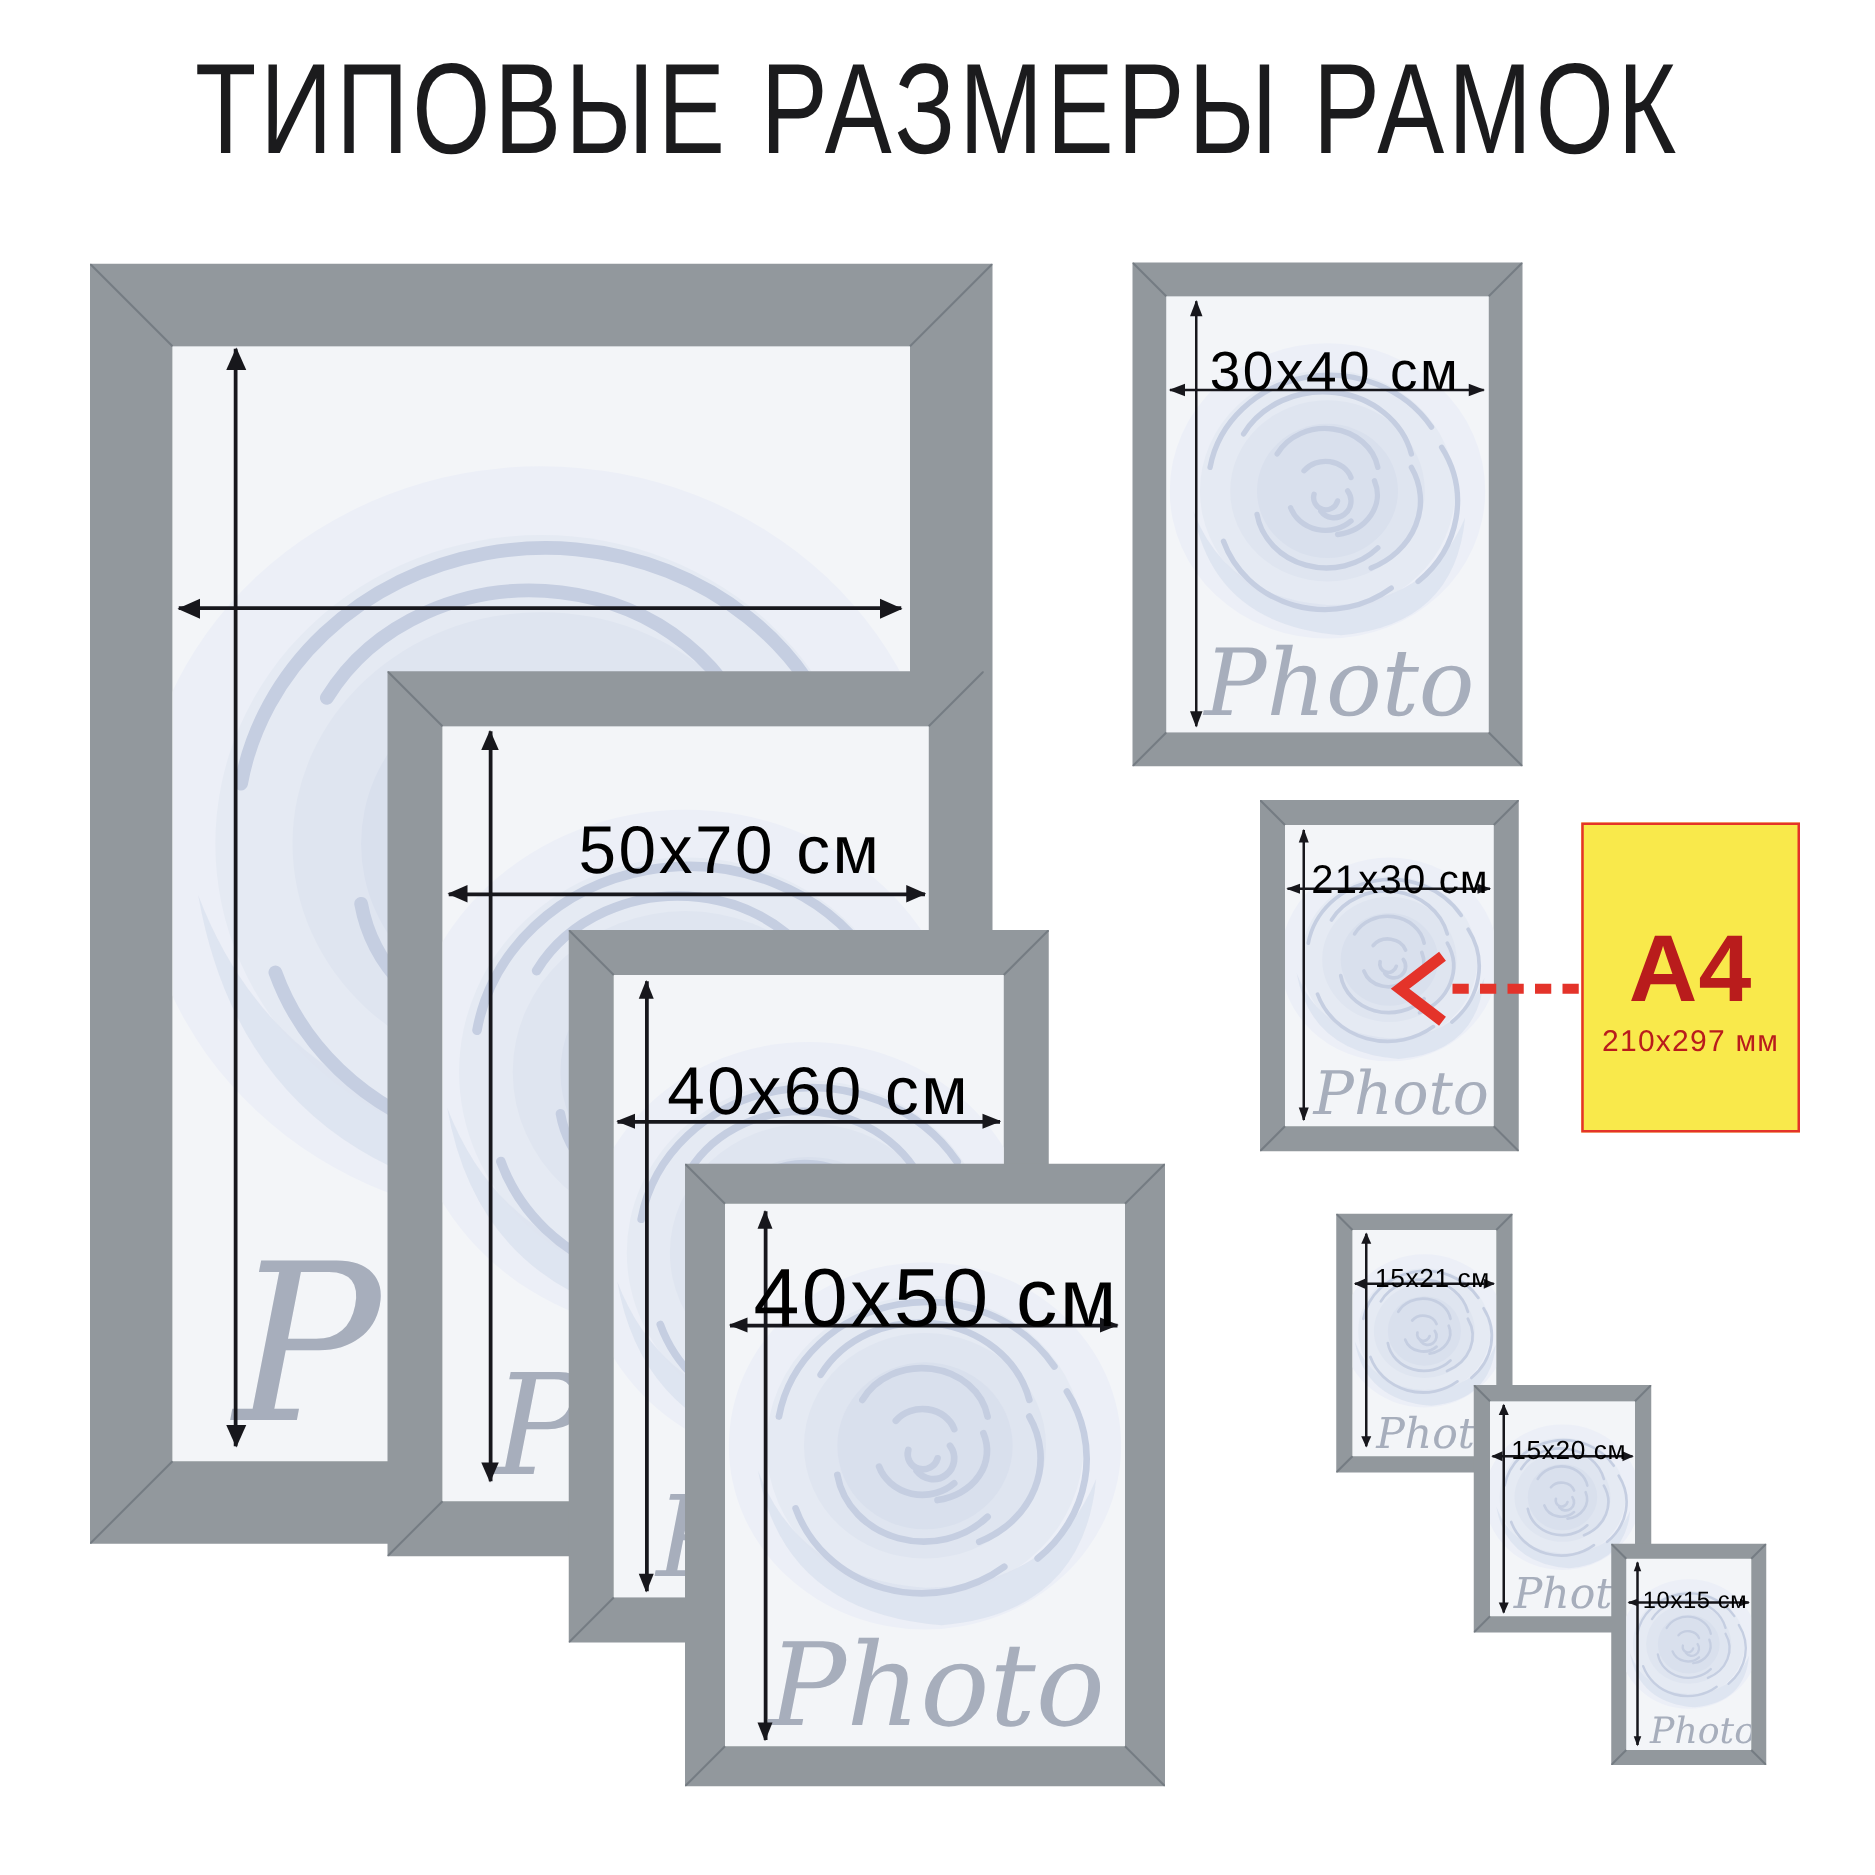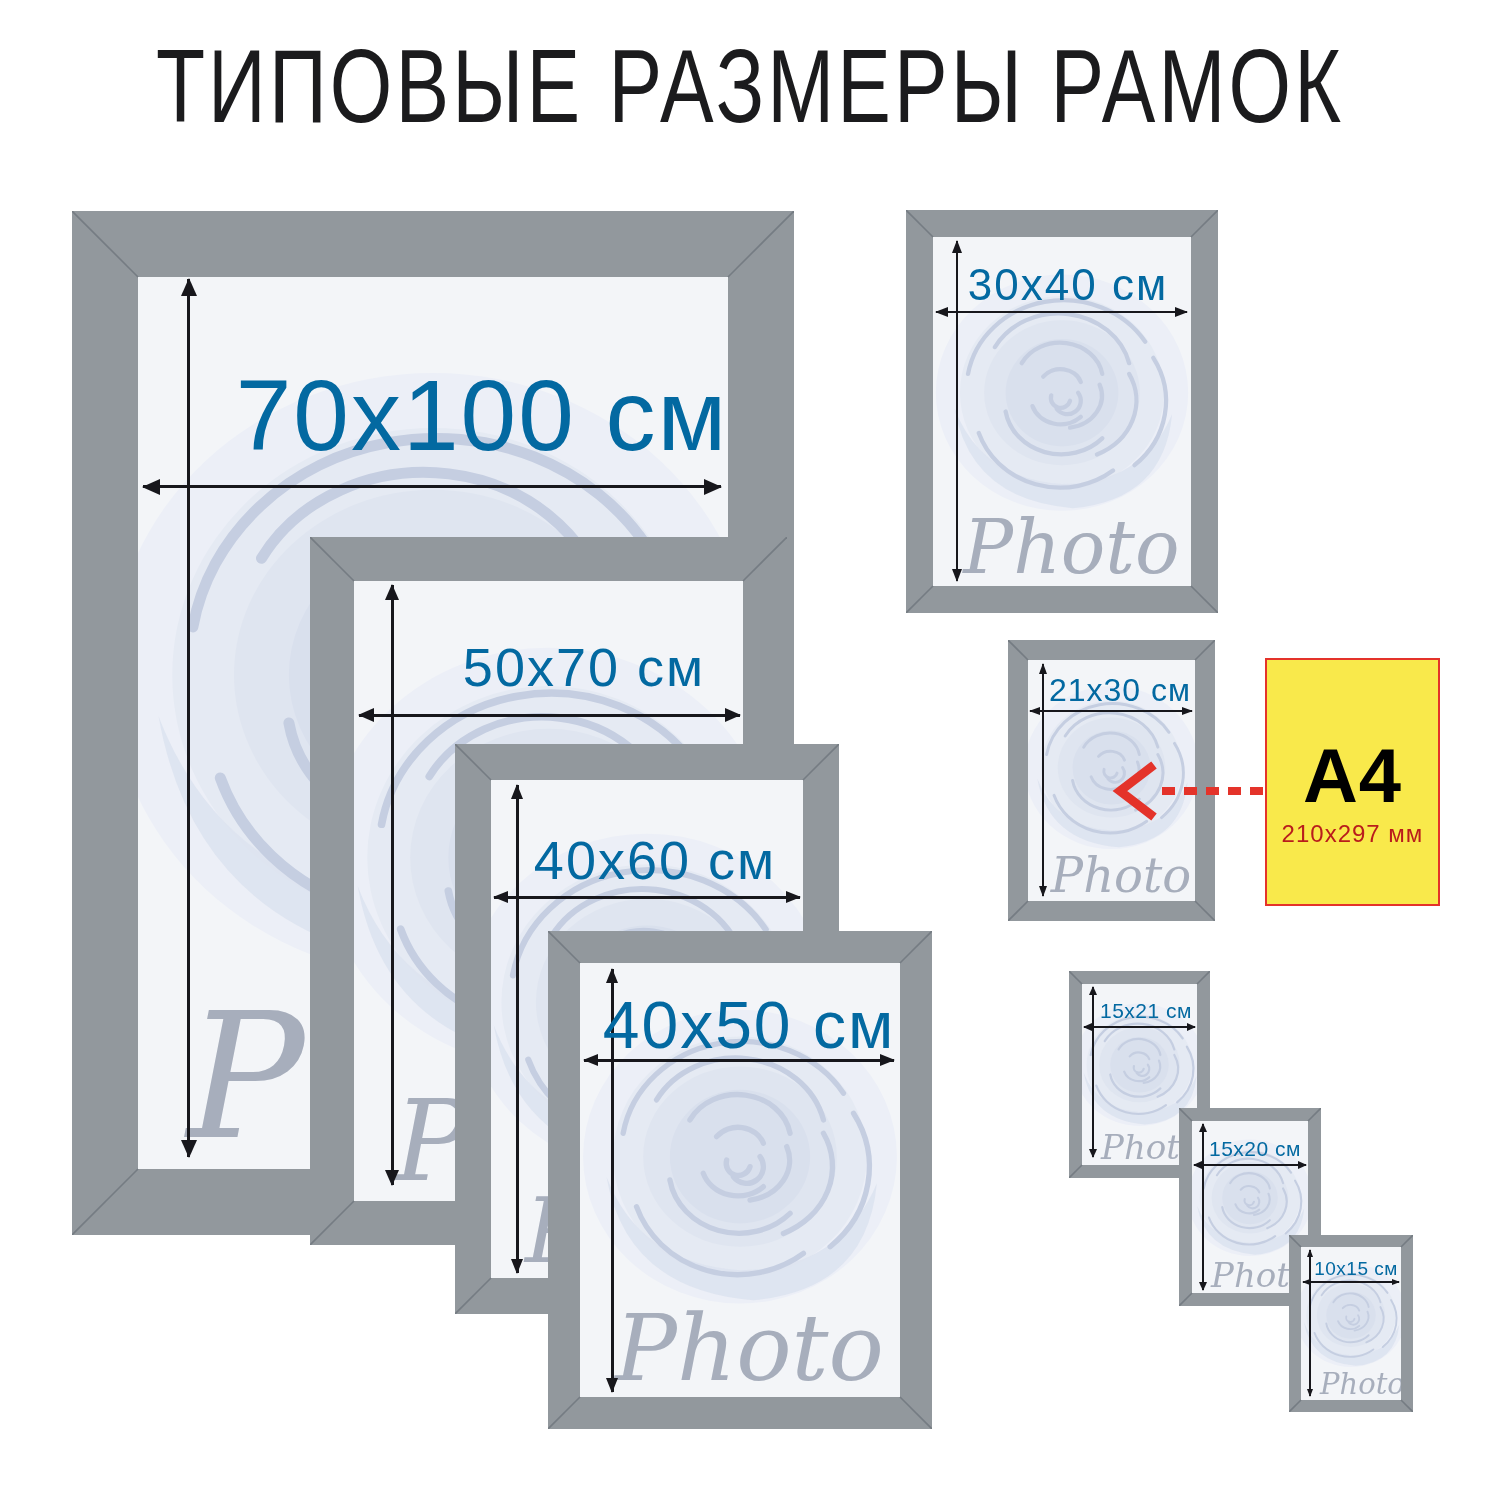--- a/index.html
+++ b/index.html
@@ -47,30 +47,30 @@
     border-top:var(--hw) solid transparent;border-bottom:var(--hw) solid transparent;
     border-right:var(--hl) solid var(--ac);
   }
   .ah:after{
     top:50%;transform:translateY(-50%);right:-1px;
     border-top:var(--hw) solid transparent;border-bottom:var(--hw) solid transparent;
     border-left:var(--hl) solid var(--ac);
   }
   .dim{
     position:absolute;transform:translate(-50%,-50%);white-space:nowrap;
-    color:#0369a1;letter-spacing:2px;line-height:1;
+    color:#000000;letter-spacing:2px;line-height:1;margin-top:13px;
   }
   
   .a4{
     position:absolute;left:1265px;top:658px;width:175px;height:248px;
     background:#f9e94b;border:2px solid #e4332a;box-sizing:border-box;
     display:flex;flex-direction:column;align-items:center;justify-content:center;
     padding-top:26px;gap:10px;
   }
-  .a4-big{font-size:76px;font-weight:700;color:#000000;line-height:.9;letter-spacing:1px;}
+  .a4-big{font-size:76px;font-weight:700;color:#b91c1c;line-height:.9;letter-spacing:1px;}
   .a4-sub{font-size:24px;font-weight:400;color:#b91c1c;letter-spacing:1px;}
   .red-arrow{position:absolute;left:1110px;top:758px;}
 </style>
 </head>
 <body>
 
 <svg width="0" height="0" style="position:absolute" aria-hidden="true">
   <defs>
     <symbol id="rose" viewBox="0 0 100 130" preserveAspectRatio="xMidYMid slice">
       <rect width="100" height="130" fill="#f3f5f8"></rect>
@@ -104,21 +104,20 @@
   <div class="title">ТИПОВЫЕ РАЗМЕРЫ РАМОК</div>
 
   <div class="frame" style="left:72px;top:211px;width:722px;height:1024px;--bw:66px;">
     <div class="mat" style="--ac:#17171c;--lw:3px;--hw:8px;--hl:18px;">
       <svg class="rose" viewBox="0 0 100 130" preserveAspectRatio="xMidYMid slice">
           <use href="#rose"></use>
         </svg>
       <div class="photo" style="font-size:175px;">Photo</div>
       <div class="av" style="left:49px;top:2px;height:878px;"></div>
       <div class="ah" style="left:5px;top:208px;width:578px;"></div>
-      <div class="dim" style="left:344px;top:138px;font-size:100px;">70x100 см</div>
     </div>
   <svg width="722" height="1024" class="mitres">
         <line x1="0" y1="0" x2="66" y2="66"></line>
         <line x1="722" y1="0" x2="656" y2="66"></line>
         <line x1="0" y1="1024" x2="66" y2="958"></line>
         <line x1="722" y1="1024" x2="656" y2="958"></line>
       </svg>
     </div>
 
   <div class="frame" style="left:310px;top:537px;width:477px;height:708px;--bw:44px;">

